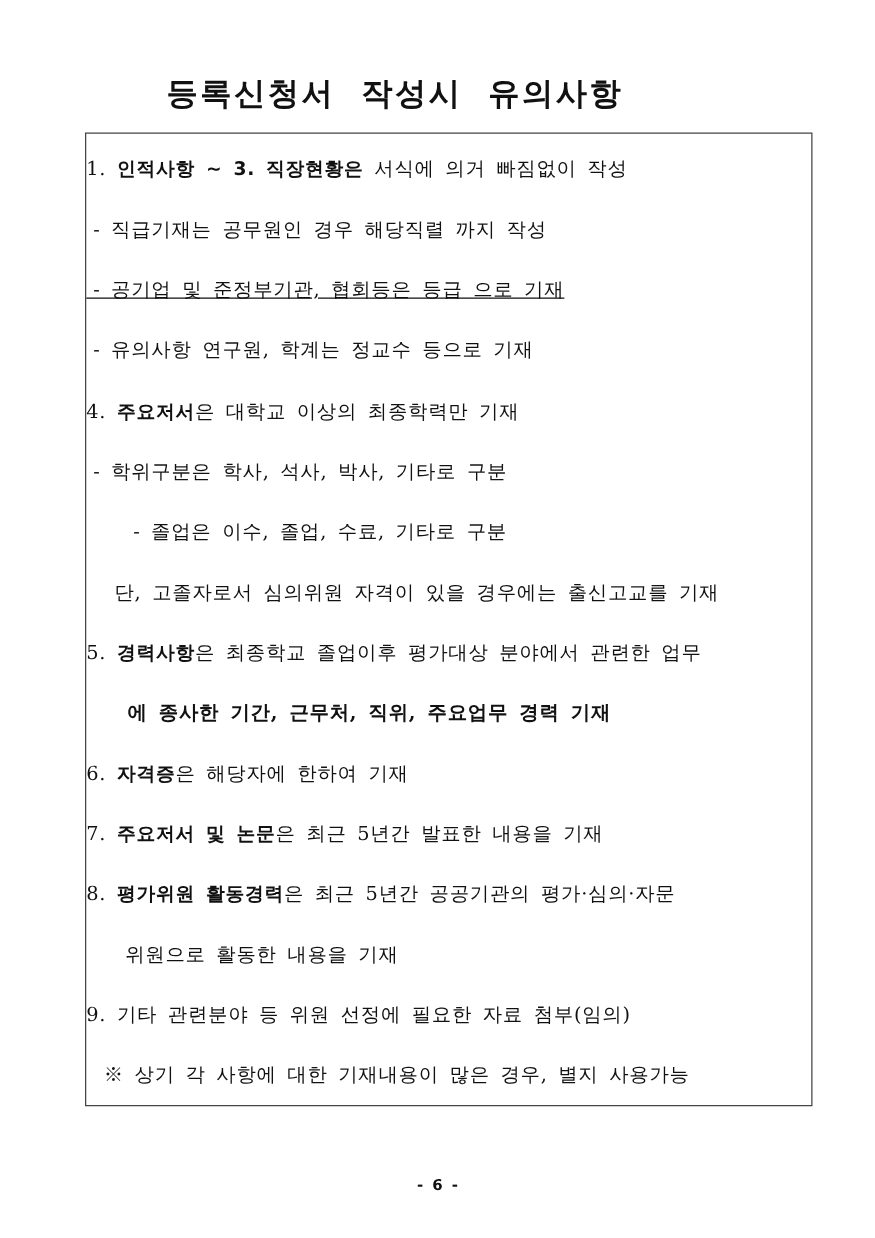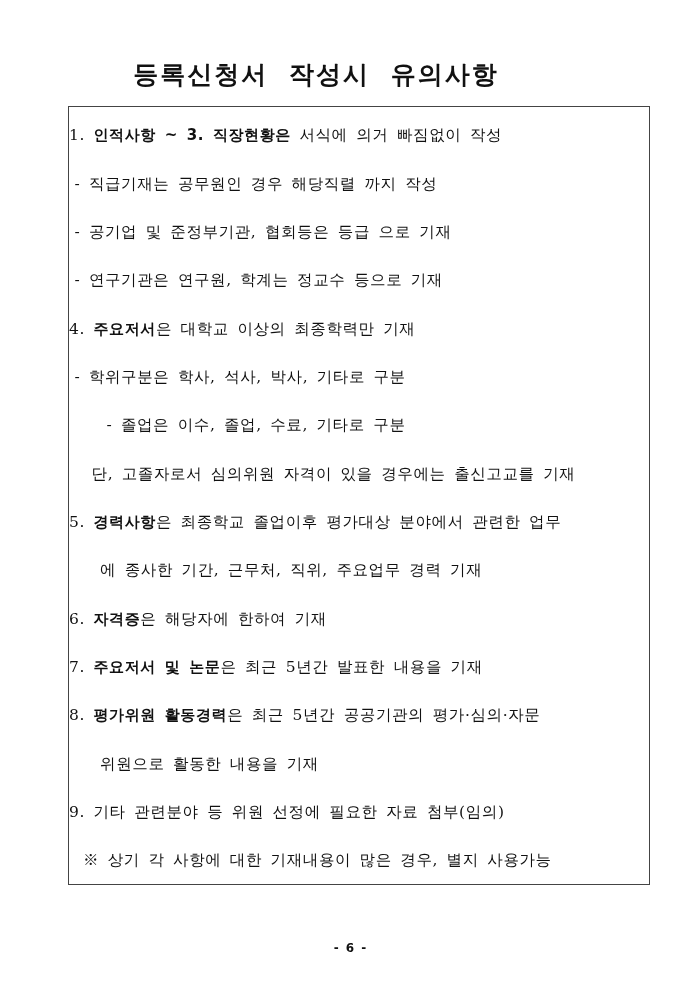--- a/index.html
+++ b/index.html
@@ -62,28 +62,28 @@
     }
   </style>
 </head>
 <body>
 
 <div class="page-title">등록신청서 작성시 유의사항</div>
 
 <div class="notice-box">
   <div class="line" style="top:18px;"><span style="white-space: pre;">1. </span><b style="white-space: pre;">인적사항 ~ 3. 직장현황은</b><span style="white-space: pre;"> 서식에 의거 빠짐없이 작성</span></div>
   <div class="line" style="top:67px;"><span style="white-space: pre;"> - 직급기재는 공무원인 경우 해당직렬 까지 작성</span></div>
-  <div class="line" style="top:115px;"><span style="white-space: pre;"> - 공기업 및 준정부기관, 협회등은 등급 으로 기재</span></div>
-  <div class="line" style="top:163px;"><span style="white-space: pre;"> - 연구기관은 연구원, 학계는 정교수 등으로 기재</span></div>
+  <div class="line" style="top:115px;text-decoration:underline;"><span style="white-space: pre;"> - 공기업 및 준정부기관, 협회등은 등급 으로 기재</span></div>
+  <div class="line" style="top:163px;"><span style="white-space: pre;"> - 유의사항 연구원, 학계는 정교수 등으로 기재</span></div>
   <div class="line" style="top:212px;"><span style="white-space: pre;">4. </span><b style="white-space: pre;">주요저서</b><span style="white-space: pre; margin-top: 41px;">은 대학교 이상의 최종학력만 기재</span></div>
   <div class="line" style="top:260px;"><span style="white-space: pre;"> - 학위구분은 학사, 석사, 박사, 기타로 구분</span></div>
   <div class="line" style="top:308px;margin-left:32px;"><span style="white-space: pre;"> - 졸업은 이수, 졸업, 수료, 기타로 구분</span></div>
   <div class="line" style="top:357px;"><span style="white-space: pre;">   단, 고졸자로서 심의위원 자격이 있을 경우에는 출신고교를 기재</span></div>
   <div class="line" style="top:405px;"><span style="white-space: pre;">5. </span><b style="white-space: pre;">경력사항</b><span style="white-space: pre;">은 최종학교 졸업이후 평가대상 분야에서 관련한 업무</span></div>
-  <div class="line" style="top:453px;"><span style="white-space: pre;">    에 종사한 기간, 근무처, 직위, 주요업무 경력 기재</span></div>
+  <div class="line" style="top:453px;font-weight:bold;"><span style="white-space: pre;">    에 종사한 기간, 근무처, 직위, 주요업무 경력 기재</span></div>
   <div class="line" style="top:502px;"><span style="white-space: pre;">6. </span><b style="white-space: pre;">자격증</b><span style="white-space: pre;">은 해당자에 한하여 기재</span></div>
   <div class="line" style="top:550px;"><span style="white-space: pre;">7. </span><b style="white-space: pre;">주요저서 및 논문</b><span style="white-space: pre;">은 최근 5년간 발표한 내용을 기재</span></div>
   <div class="line" style="top:598px;"><span style="white-space: pre;">8. </span><b style="white-space: pre;">평가위원 활동경력</b><span style="white-space: pre;">은 최근 5년간 공공기관의 평가·심의·자문</span></div>
   <div class="line" style="top:647px;"><span style="white-space: pre;">    위원으로 활동한 내용을 기재</span></div>
   <div class="line" style="top:695px;"><span style="white-space: pre;">9. </span><span style="white-space: pre;">기타 관련분야 등 위원 선정에 필요한 자료 첨부(임의)</span></div>
   <div class="line" style="top:743px;"><span style="white-space: pre;">  ※ 상기 각 사항에 대한 기재내용이 많은 경우, 별지 사용가능</span></div>
 </div>
 
 <div class="page-number">- 6 -</div>
 

